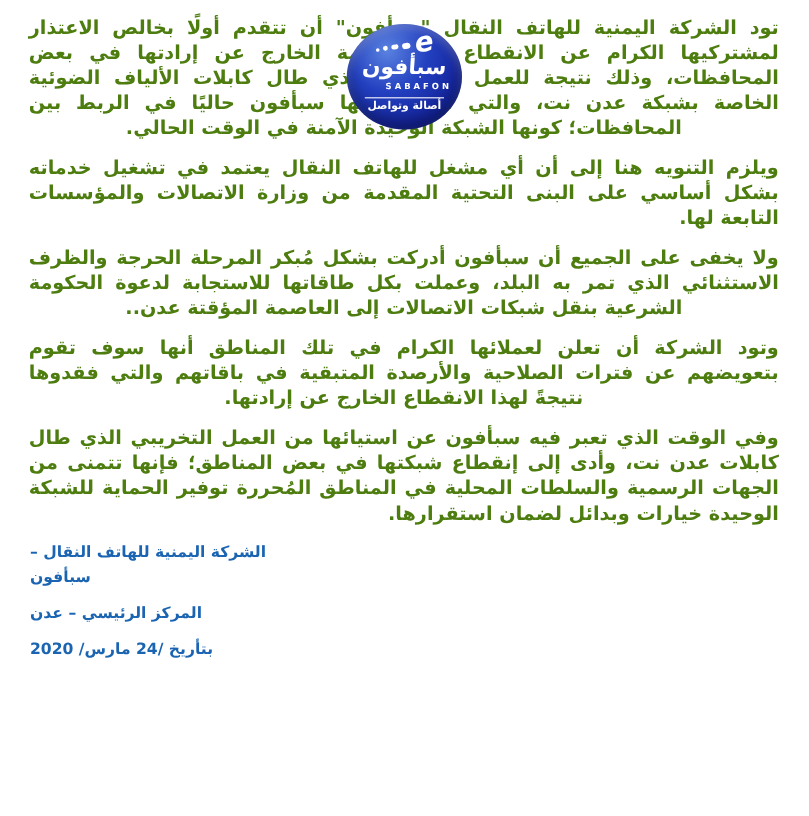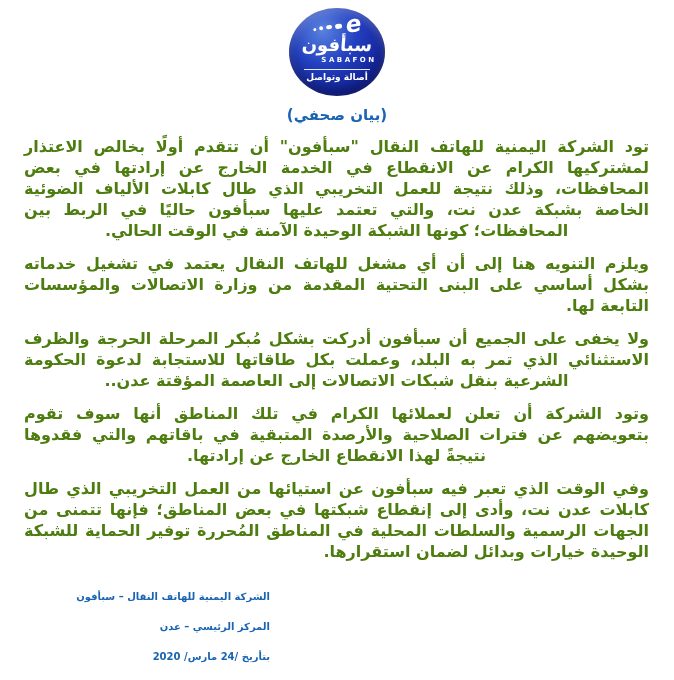--- a/index.html
+++ b/index.html
@@ -74,25 +74,25 @@
     color:#4d7c0f;
   }
   .body-text p {
     margin:0 0 12px 0;
     text-align:justify;
   }
   p.last-center { text-align-last:center; }
   p.last-right  { text-align-last:right; }
   
   .footer {
-    margin-top:24px;
+    margin-top:12px;
     width:245px;
     margin-right:404px;
-    text-align:right;
-    font-size:10px; font-weight:bold;
+    text-align:left;
+    font-size:13px; font-weight:bold;
     line-height:21px;
     color:#1a64b2;
   }
   .footer div { margin-bottom:9px; }
 </style>
 </head>
 <body>
 
 <div class="page">
 
@@ -105,21 +105,20 @@
         <span class="dot d4"></span>
         <span class="e-glyph">e</span>
       </div>
       <div class="logo-ar">سبأفون</div>
       <div class="logo-en">SABAFON</div>
       <div class="logo-rule"></div>
       <div class="logo-tagline">أصالة وتواصل</div>
     </div>
   </div>
 
-  <div class="title">(بيان صحفي)</div>
 
   <div class="body-text">
     <p class="last-center">تود الشركة اليمنية للهاتف النقال "سبأفون" أن تتقدم أولًا بخالص الاعتذار لمشتركيها الكرام عن الانقطاع في الخدمة الخارج عن إرادتها في بعض المحافظات، وذلك نتيجة للعمل التخريبي الذي طال كابلات الألياف الضوئية الخاصة بشبكة عدن نت، والتي تعتمد عليها سبأفون حاليًا في الربط بين المحافظات؛ كونها الشبكة الوحيدة الآمنة في الوقت الحالي.</p>
     <p class="last-right">ويلزم التنويه هنا إلى أن أي مشغل للهاتف النقال يعتمد في تشغيل خدماته بشكل أساسي على البنى التحتية المقدمة من وزارة الاتصالات والمؤسسات التابعة لها.</p>
     <p class="last-center">ولا يخفى على الجميع أن سبأفون أدركت بشكل مُبكر المرحلة الحرجة والظرف الاستثنائي الذي تمر به البلد، وعملت بكل طاقاتها للاستجابة لدعوة الحكومة الشرعية بنقل شبكات الاتصالات إلى العاصمة المؤقتة عدن..</p>
     <p class="last-center">وتود الشركة أن تعلن لعملائها الكرام في تلك المناطق أنها سوف تقوم بتعويضهم عن فترات الصلاحية والأرصدة المتبقية في باقاتهم والتي فقدوها نتيجةً لهذا الانقطاع الخارج عن إرادتها.</p>
     <p class="last-right">وفي الوقت الذي تعبر فيه سبأفون عن استيائها من العمل التخريبي الذي طال كابلات عدن نت، وأدى إلى إنقطاع شبكتها في بعض المناطق؛ فإنها تتمنى من الجهات الرسمية والسلطات المحلية في المناطق المُحررة توفير الحماية للشبكة الوحيدة خيارات وبدائل لضمان استقرارها.</p>
   </div>
 
   <div class="footer">

